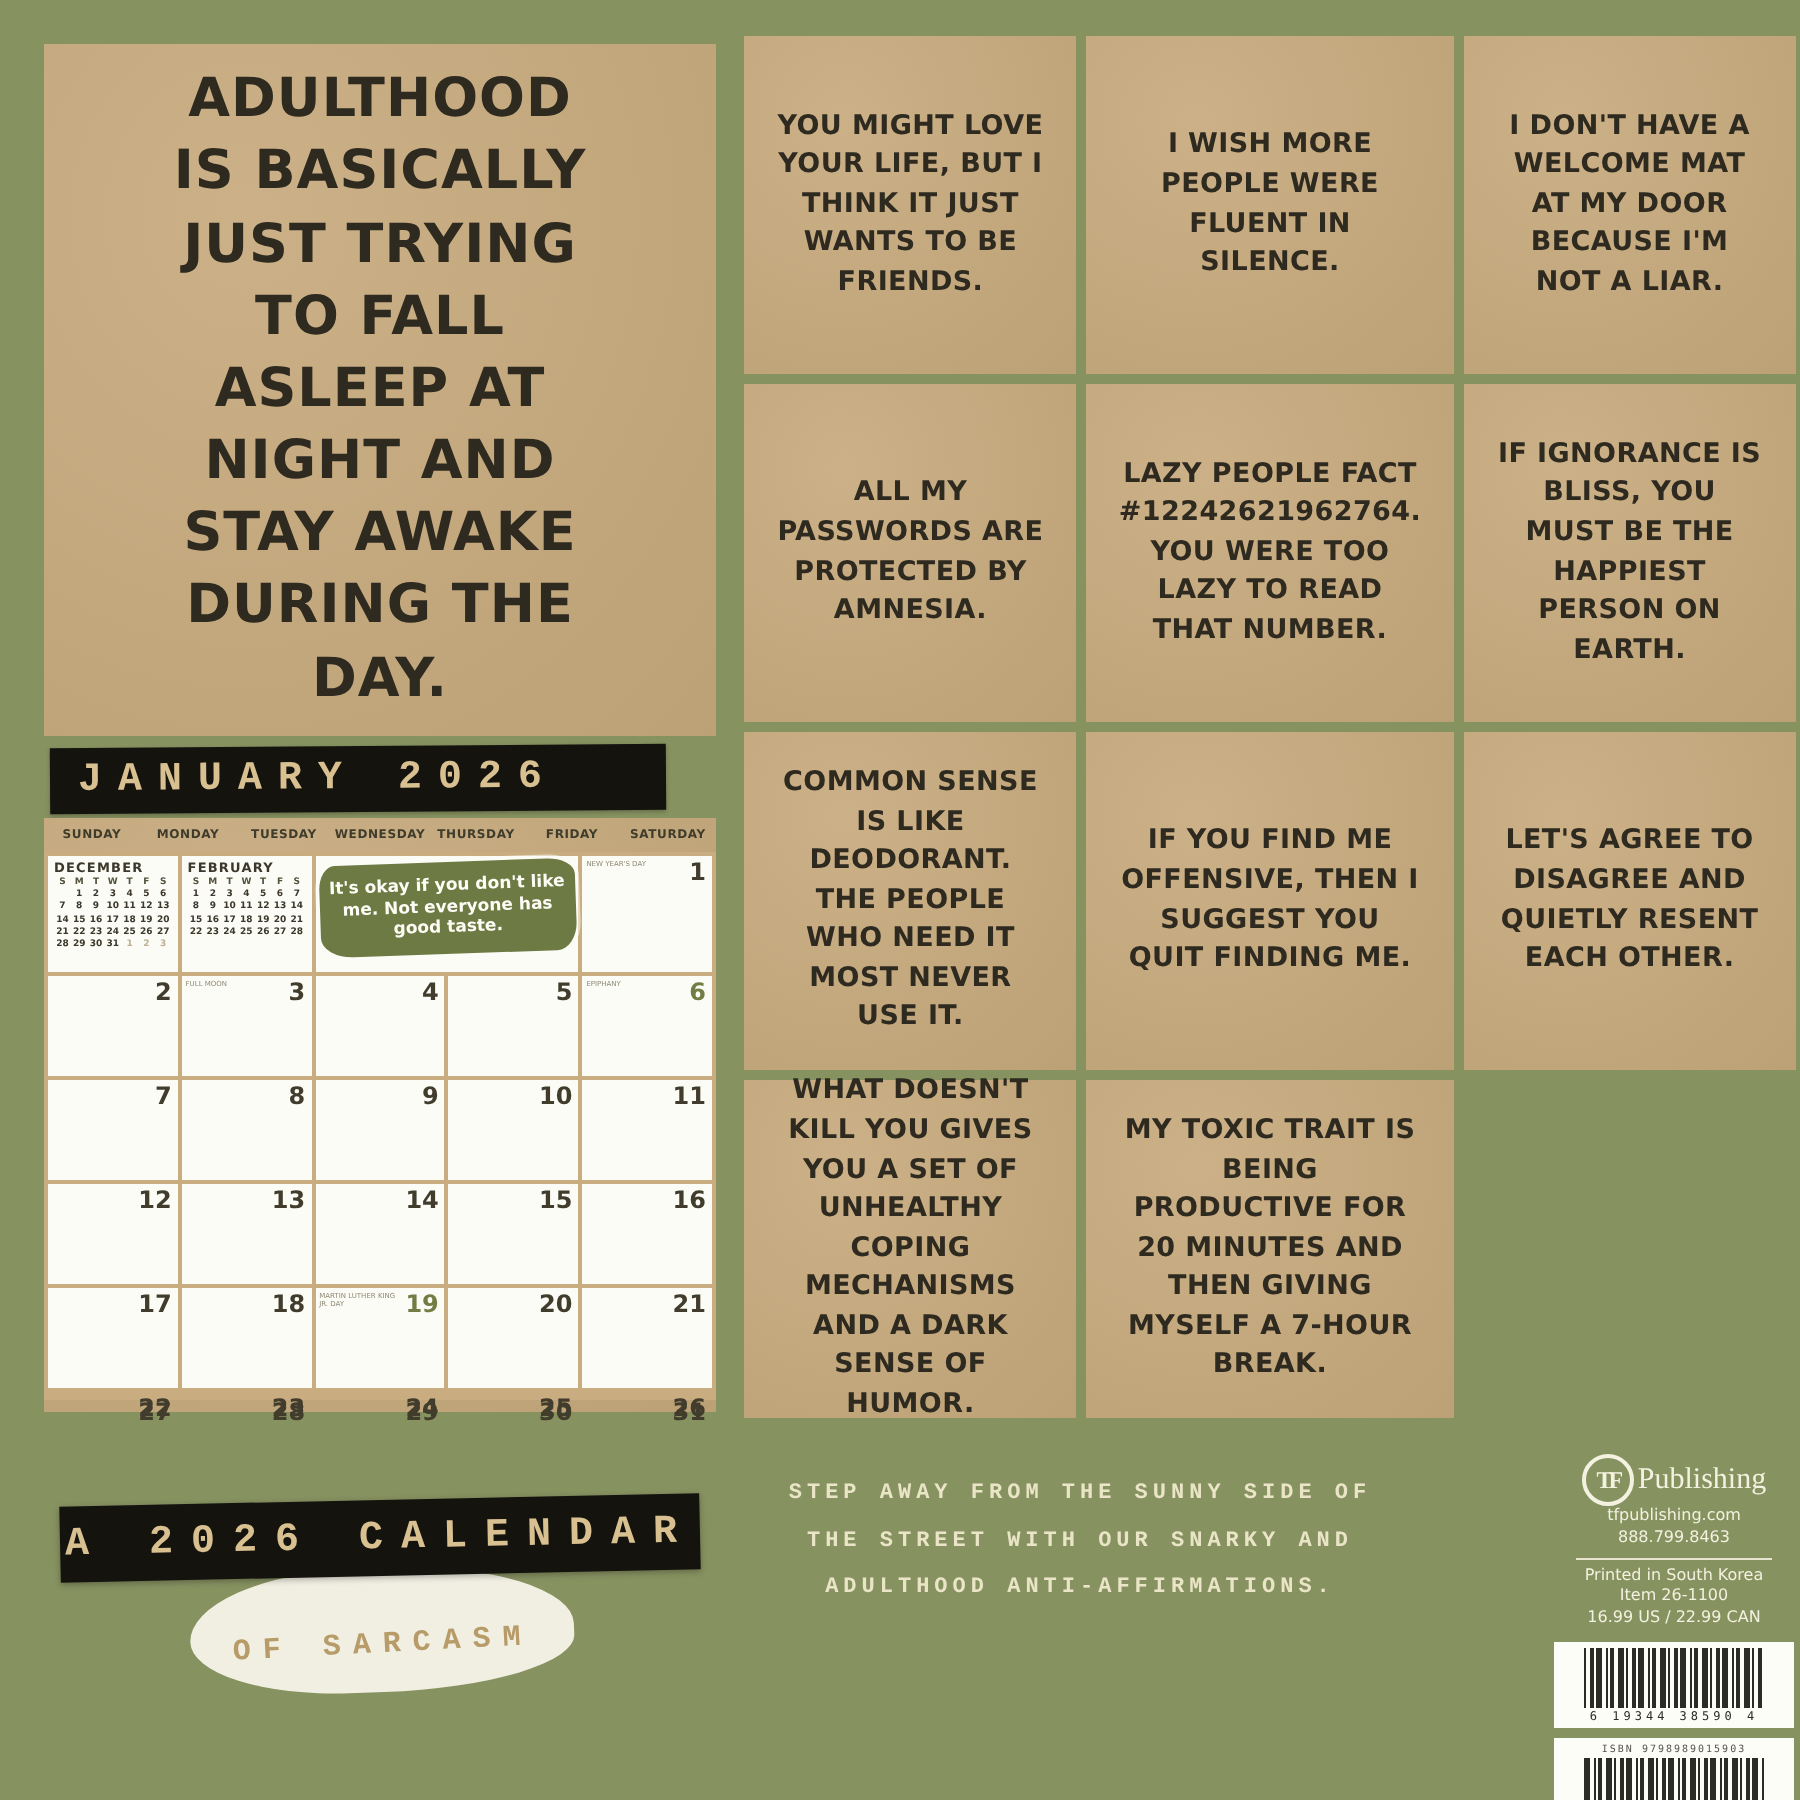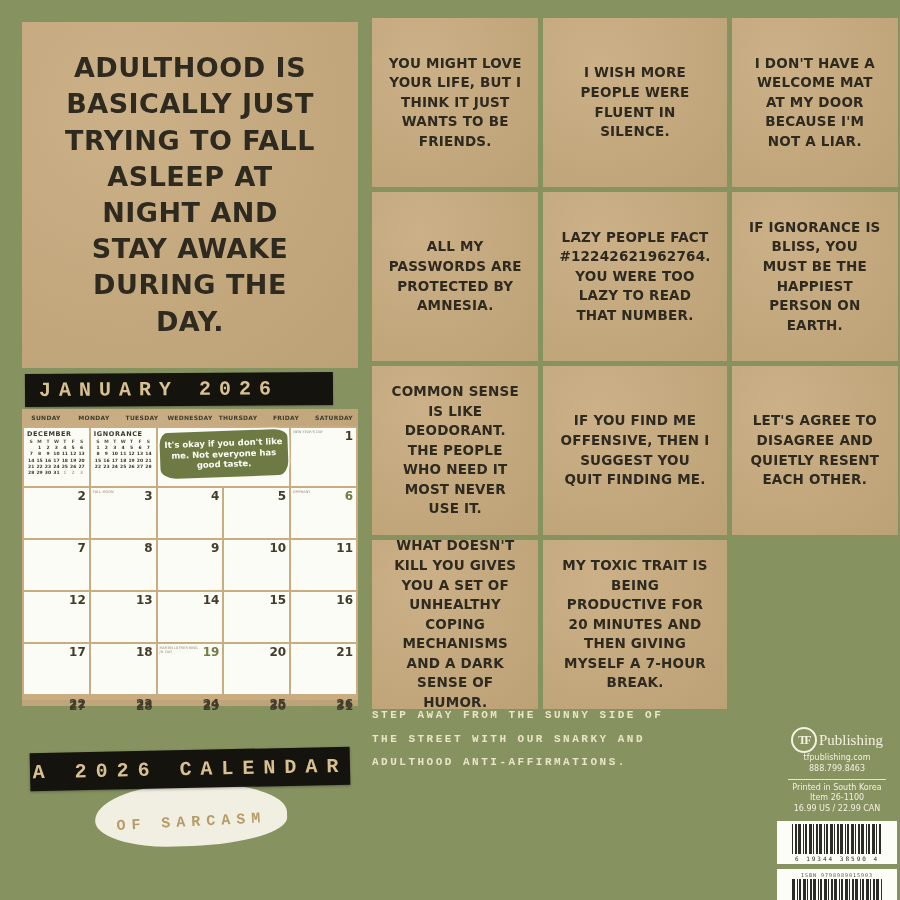--- a/index.html
+++ b/index.html
@@ -10,21 +10,21 @@
   }
   .kraft{
     background:radial-gradient(ellipse at 30% 25%, #ccb188 0%, #c3a87e 55%, #bca177 100%);
   }
   
   .big-square{
     position:absolute;left:22px;top:22px;width:336px;height:346px;
     display:flex;align-items:center;justify-content:center;text-align:center;
   }
   .big-square .txt{
-    padding:0 38px;font-size:27px;font-weight:bold;line-height:1.34;
+    padding:0 58px;font-size:27px;font-weight:bold;line-height:1.34;
     letter-spacing:0.5px;color:#2e2a20;
   }
   
   .month-tape{
     position:absolute;left:25px;top:373px;width:308px;height:33px;
     background:#14130e;display:flex;align-items:center;
     transform:rotate(-0.4deg);box-shadow:0 1px 2px rgba(0,0,0,.25);
   }
   .month-tape .txt{
     padding-left:14px;font-family:"Liberation Mono", monospace;
@@ -100,21 +100,21 @@
     background:#14130e;transform:rotate(-1.2deg);
     display:flex;align-items:center;justify-content:center;
     box-shadow:0 1px 3px rgba(0,0,0,.3);
   }
   .title-tape .txt{
     font-family:"Liberation Mono", monospace;font-size:20px;font-weight:bold;
     letter-spacing:9px;color:#d9c091;white-space:nowrap;
   }
   
   .tagline{
-    position:absolute;left:372px;top:704px;width:336px;text-align:left;
+    position:absolute;left:372px;top:736px;width:336px;text-align:center;
   }
   .tagline .tl{
     font-family:"Liberation Mono", monospace;font-size:11px;font-weight:bold;
     letter-spacing:2.5px;color:#eae5c6;line-height:2.15;white-space:nowrap;
   }
   
   .publisher{
     position:absolute;left:776px;top:727px;width:122px;text-align:center;color:#f3f1df;
   }
   .logo-row{display:flex;align-items:center;justify-content:center;gap:2px;}
@@ -208,21 +208,21 @@
             <span class="mc">30</span>
             <span class="mc">31</span>
             <span class="mc gray">1</span>
             <span class="mc gray">2</span>
             <span class="mc gray">3</span>
           </div>
         </div>
       </div>
       <div class="cell mini">
         <div class="mini-in">
-          <div class="mname">IGNORANCE</div>
+          <div class="mname">FEBRUARY</div>
           <div class="mgrid">
             <span class="mc hdr">S</span>
             <span class="mc hdr">M</span>
             <span class="mc hdr">T</span>
             <span class="mc hdr">W</span>
             <span class="mc hdr">T</span>
             <span class="mc hdr">F</span>
             <span class="mc hdr">S</span>
             <span class="mc">1</span>
             <span class="mc">2</span>

